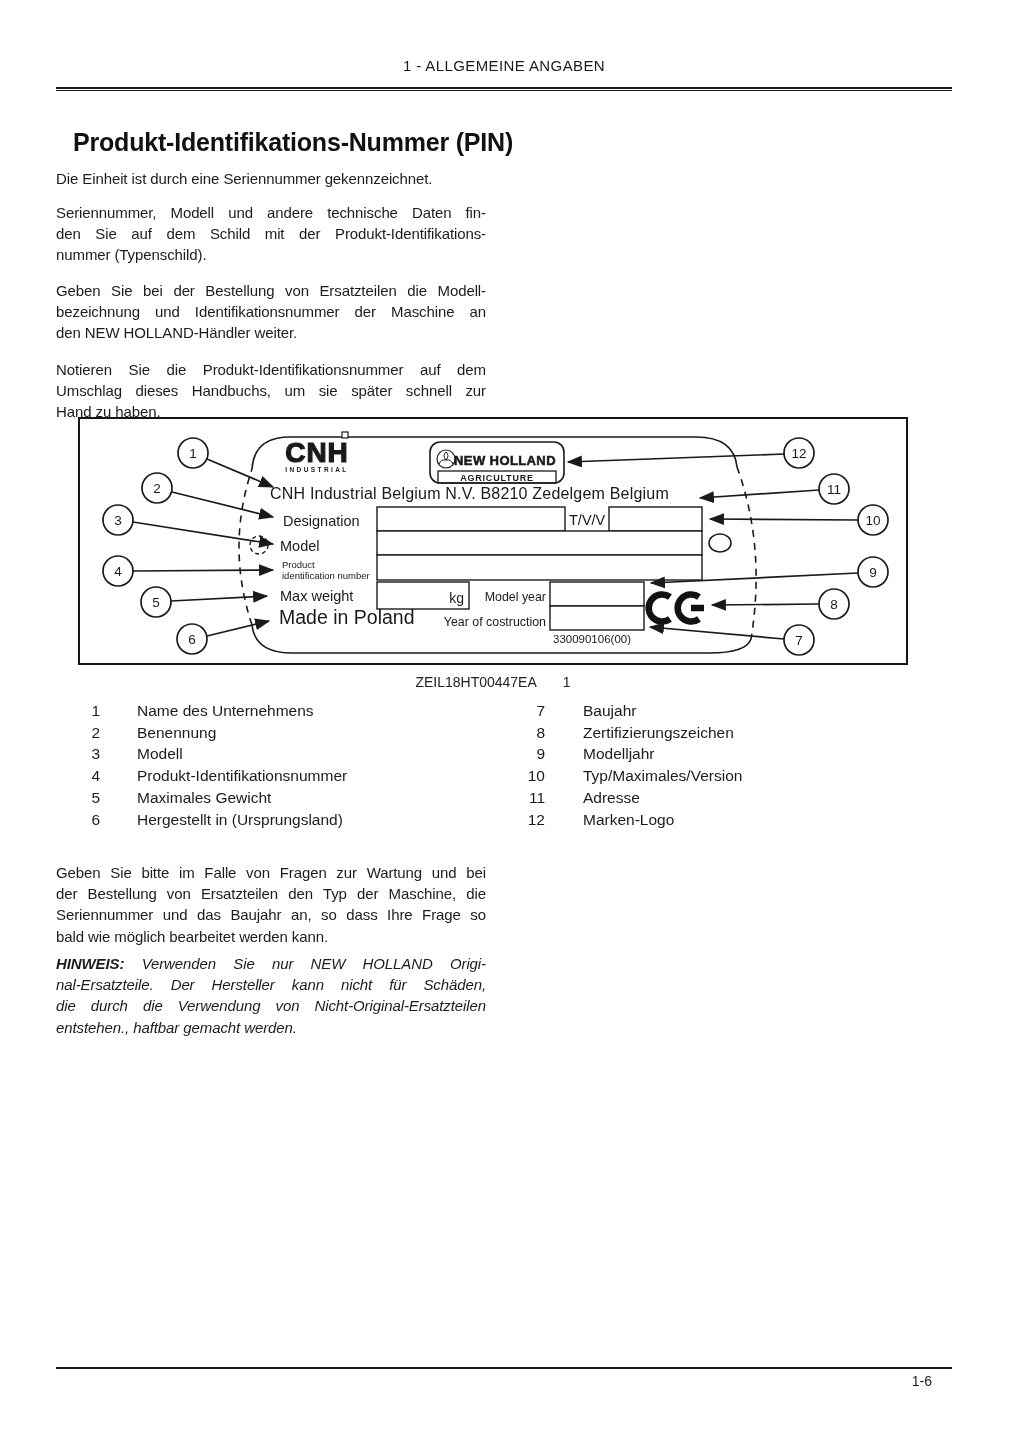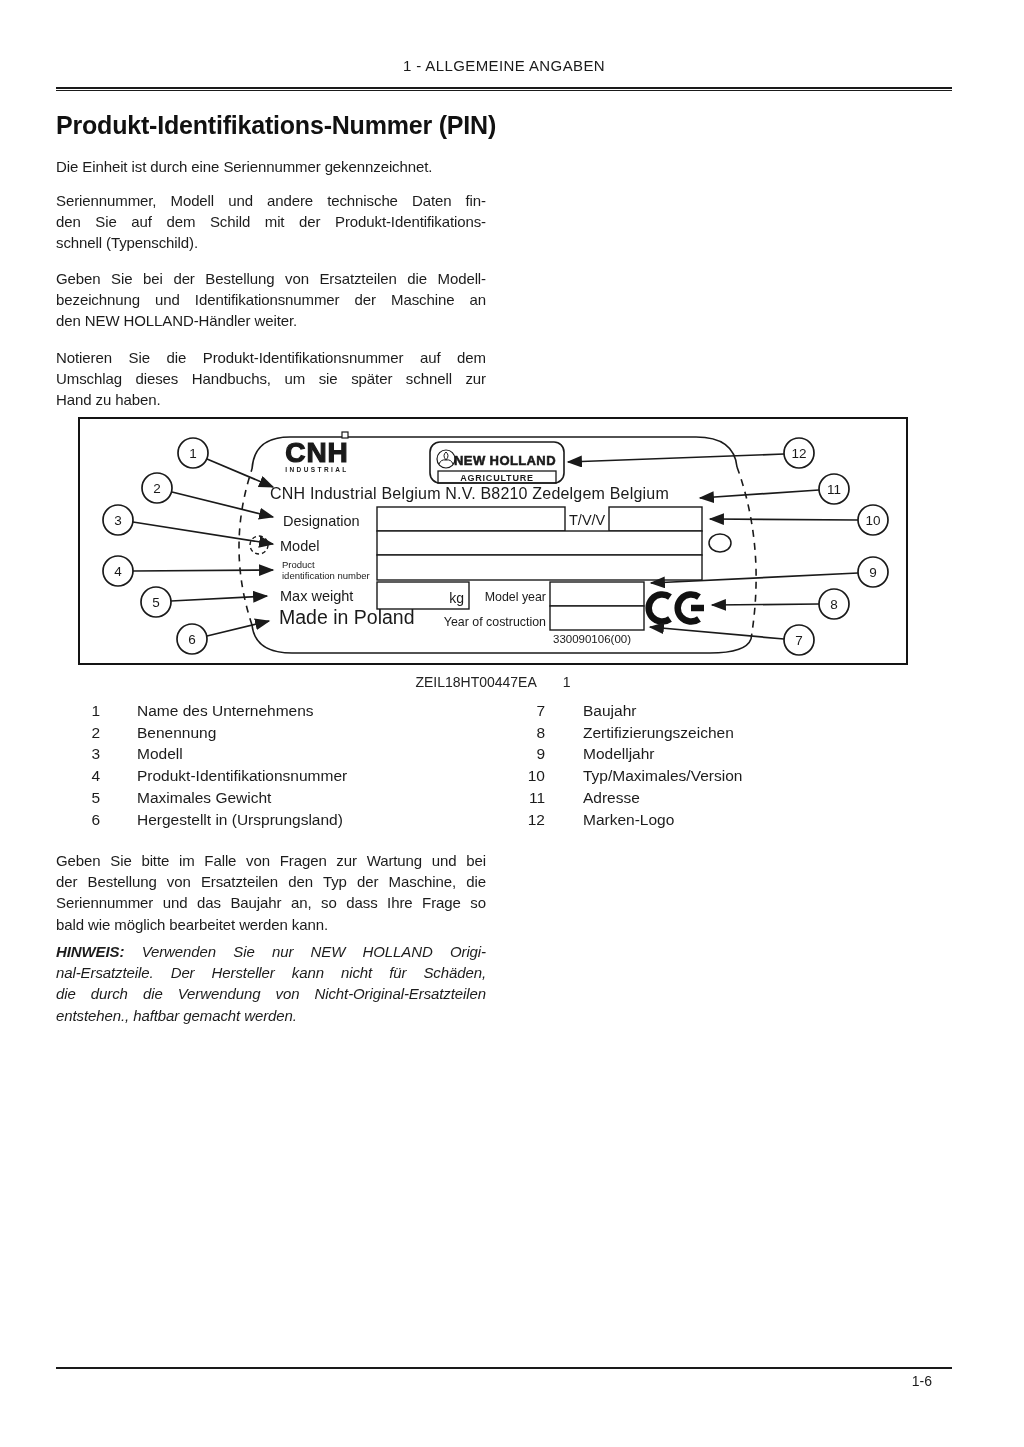--- a/index.html
+++ b/index.html
@@ -3,25 +3,25 @@
 <meta charset="utf-8">
 <style>
   html,body{margin:0;padding:0;background:#ffffff;}
   .page{position:relative;width:1024px;height:1447px;background:#ffffff;
         font-family:"Liberation Sans",sans-serif;color:#1b1b1b;overflow:hidden;padding-left:12px;}
 
   .running-header{position:absolute;top:57px;left:56px;width:896px;text-align:center;
         font-size:15px;letter-spacing:.4px;color:#1b1b1b;}
   .rule-top{position:absolute;top:87px;left:56px;width:896px;height:1px;
         border-top:2px solid #1a1a1a;border-bottom:1px solid #1a1a1a;}
-  .title{position:absolute;top:111px;left:56px;margin:0;font-size:25px;font-weight:bold;
+  .title{position:absolute;top:111px;left:56px;margin:17px;font-size:25px;font-weight:bold;
         letter-spacing:-.2px;color:#111;}
 
   .para{position:absolute;left:56px;width:430px;font-size:15px;line-height:21.2px;
-        letter-spacing:-.1px;color:#1c1c1c;}
+        letter-spacing:-.1px;color:#1c1c1c;margin-top:12px;}
   .jl{text-align:justify;text-align-last:justify;}
   .jl.last{text-align:left;text-align-last:left;}
   .note{font-style:italic;}
   .note .note-label{font-weight:bold;}
 
   .figure{position:absolute;top:417px;left:78px;width:826px;height:244px;
         border:2px solid #141414;background:#fff;}
   .figure svg{display:block;}
   .figure text{font-family:"Liberation Sans",sans-serif;fill:#1a1a1a;}
   .t-addr{font-size:16px;letter-spacing:.2px;}
@@ -65,21 +65,21 @@
   <div class="rule-top"></div>
   <h1 class="title">Produkt-Identifikations-Nummer (PIN)</h1>
 
   <div class="para" style="top:156px">
     <div class="jl last">Die Einheit ist durch eine Seriennummer gekennzeichnet.</div>
   </div>
 
   <div class="para" style="top:190px">
     <div class="jl">Seriennummer, Modell und andere technische Daten fin-</div>
     <div class="jl">den Sie auf dem Schild mit der Produkt-Identifikations-</div>
-    <div class="jl last">schnell (Typenschild).</div>
+    <div class="jl last">nummer (Typenschild).</div>
   </div>
 
   <div class="para" style="top:268px">
     <div class="jl">Geben Sie bei der Bestellung von Ersatzteilen die Modell-</div>
     <div class="jl">bezeichnung und Identifikationsnummer der Maschine an</div>
     <div class="jl last">den NEW HOLLAND-Händler weiter.</div>
   </div>
 
   <div class="para" style="top:347px">
     <div class="jl">Notieren Sie die Produkt-Identifikationsnummer auf dem</div>

